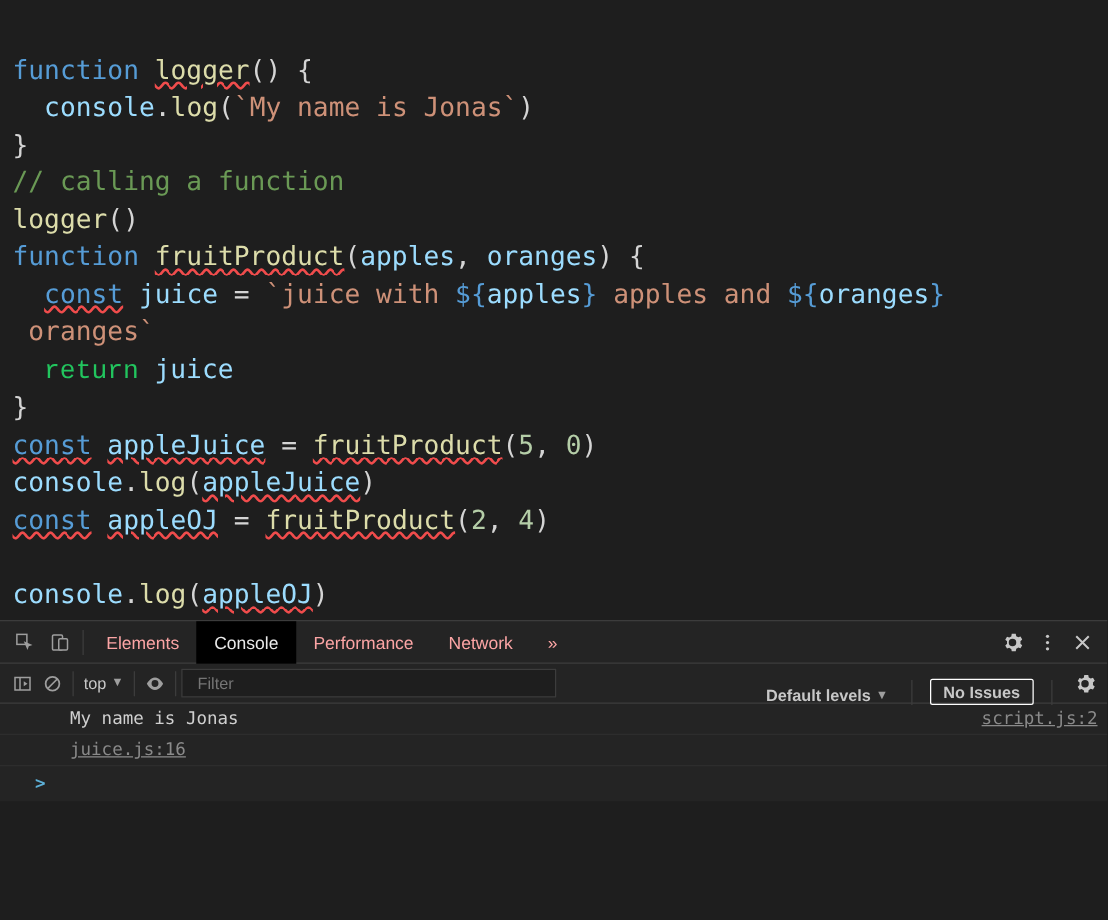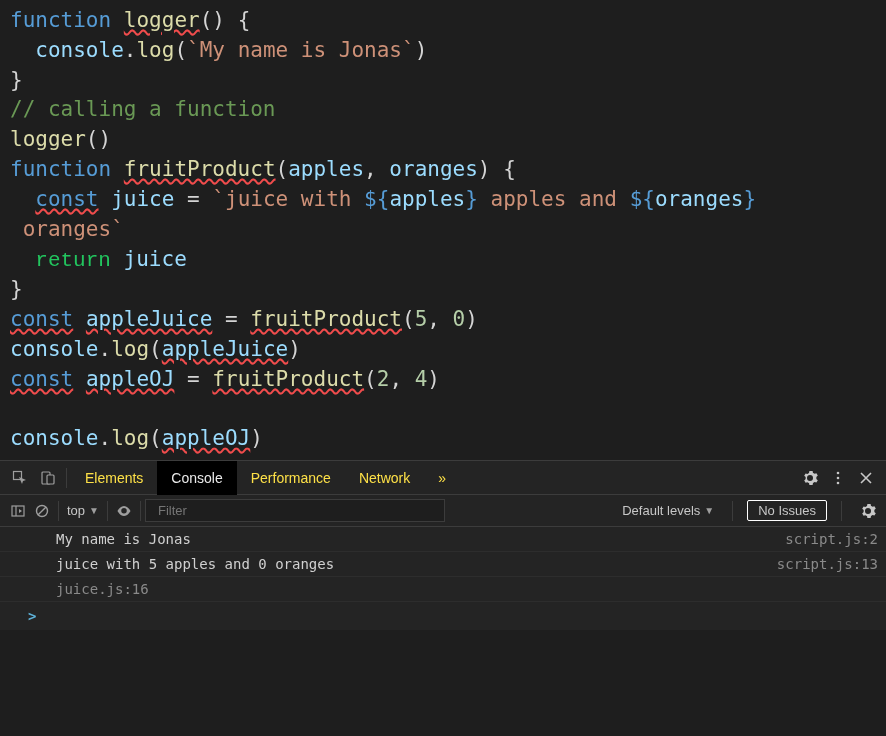--- a/index.html
+++ b/index.html
@@ -11,20 +11,21 @@
     width: 886px;
     height: 736px;
     overflow: hidden;
   }
   .editor {
     padding: 6px 10px;
     line-height: 1.42;
     white-space: pre;
     height: 460px;
     overflow: hidden;
+    margin-top: 36px;
   }
   .kw { color: #569cd6; }
   .fn { color: #dcdcaa; }
   .id { color: #9cdcfe; }
   .par { color: #d4d4d4; }
   .op { color: #d4d4d4; }
   .dot { color: #d4d4d4; }
   .str { color: #ce9178; }
   .tmpl { color: #569cd6; }
   .num { color: #b5cea8; }
@@ -66,21 +67,21 @@
     width: 1px;
     height: 20px;
     background: #3c3c3c;
     margin: 0 4px;
   }
   .dt-tab {
     padding: 0 14px;
     height: 34px;
     display: flex;
     align-items: center;
-    color: #fde047;
+    color: #fca5a5;
     cursor: default;
   }
   .dt-tab.active {
     background: #000;
     color: #eaeaea;
   }
   .dt-tabs .spacer { flex: 1; }
   .dt-toolbar {
     display: flex;
     align-items: center;
@@ -105,44 +106,46 @@
     border: 1px solid #3c3c3c;
     color: #c7c7c7;
     font-size: 13px;
     padding: 3px 12px;
     width: 100%;
     outline: none;
   }
   .dt-toolbar .levels {
     margin-left: auto;
     display: flex;
-    align-items: center;
+    align-items: flex-end;
     gap: 10px;
     font-size: 13px;
     color: #c7c7c7;
+    font-weight: bold;
   }
   .noissues {
     border: 1px solid #ffffff;
     padding: 2px 10px;
     border-radius: 2px;
     color: #c7c7c7;
   }
   .console-body {
     font-family: 'Menlo','Consolas',monospace;
     font-size: 14px;
   }
   .con-row {
     display: flex;
     padding: 4px 8px 4px 56px;
     border-bottom: 1px solid #2d2d2d;
     color: #d0d0d0;
   }
   .con-row .msg { flex: 1; white-space: pre; }
   .con-row .src {
     color: #8a8a8a;
+    text-decoration: underline;
     cursor: pointer;
   }
   .con-prompt {
     padding: 6px 8px 6px 28px;
     color: #5db0d7;
   }
   .tri { font-size: 10px; color: #9e9e9e; }
 </style>
 </head>
 <body>
@@ -257,21 +260,17 @@
       </div>
     </div>
   </div>
 
   <div class="console-body">
     <div class="con-row">
       <span class="msg">My name is Jonas</span>
       <span class="src">script.js:2</span>
     </div>
     <div class="con-row">
-      <span class="msg">juice with 5 apples and 0 oranges</span>
-      <span class="src">script.js:13</span>
-    </div>
-    <div class="con-row">
       <span class="src">juice.js:16</span>
     </div>
     <div class="con-prompt"><span style="color:#5db0d7;font-weight:bold">&gt;</span></div>
   </div>
 </div>
 
 </body></html>

